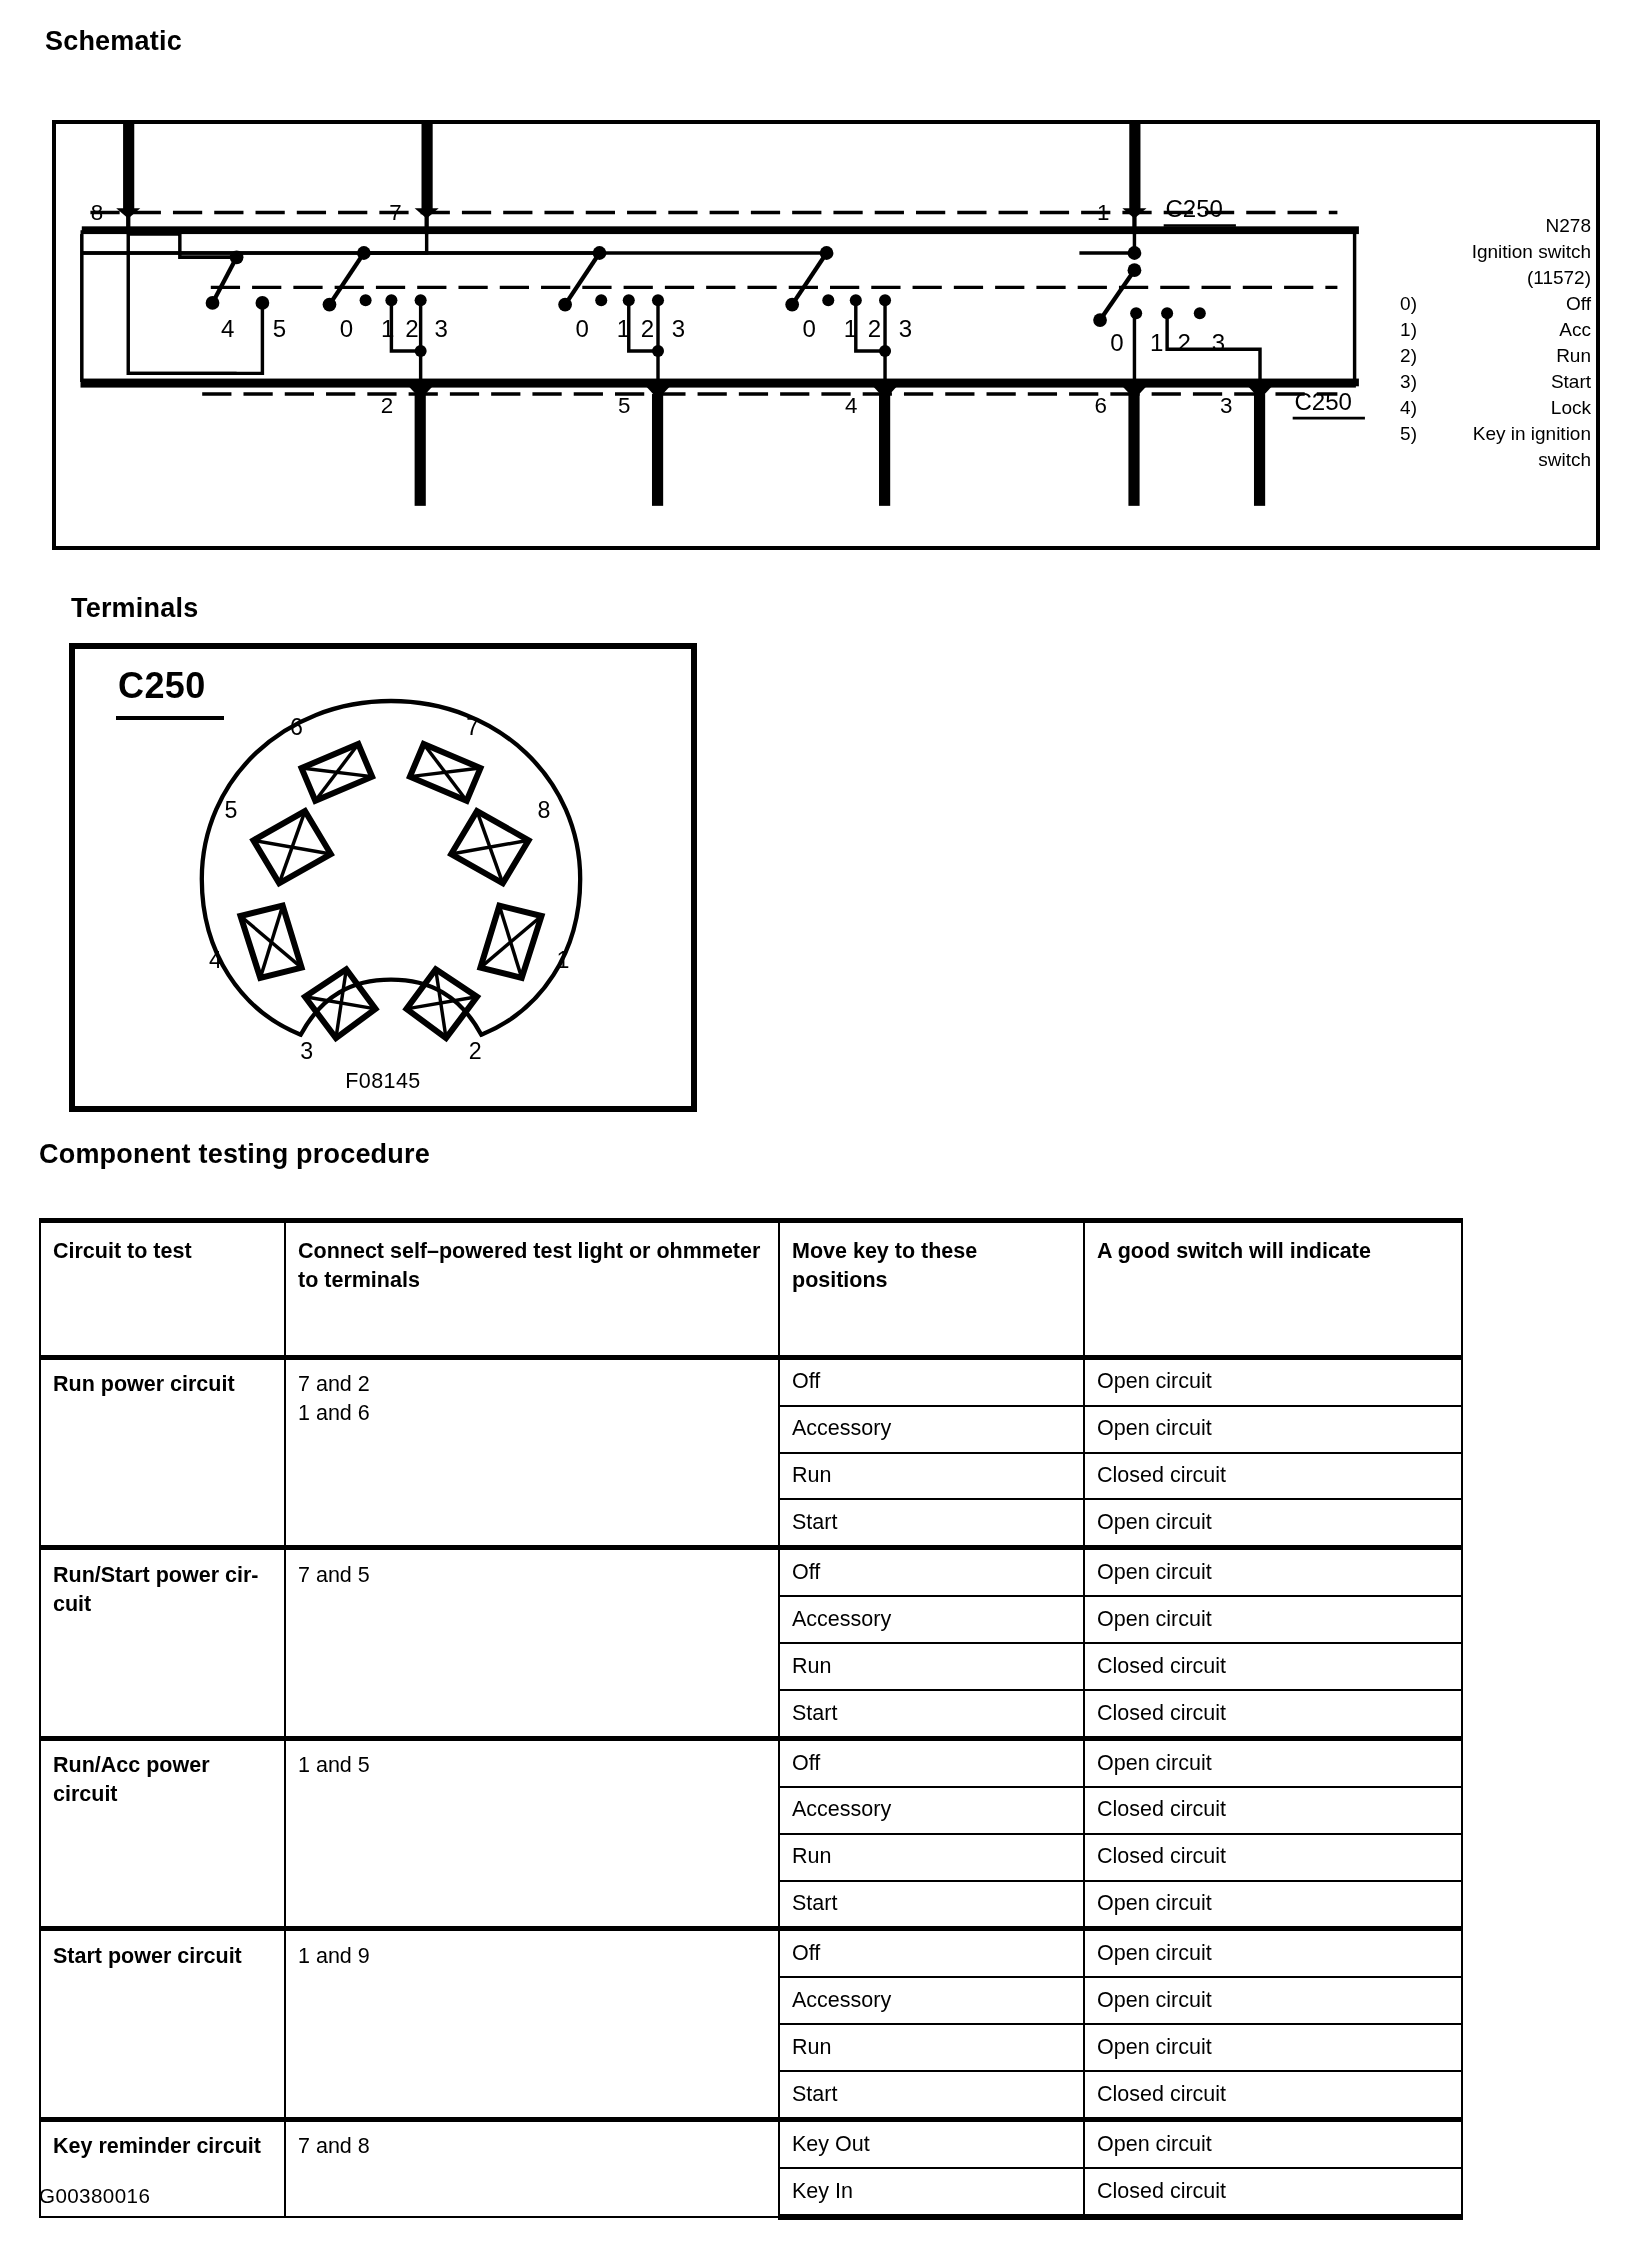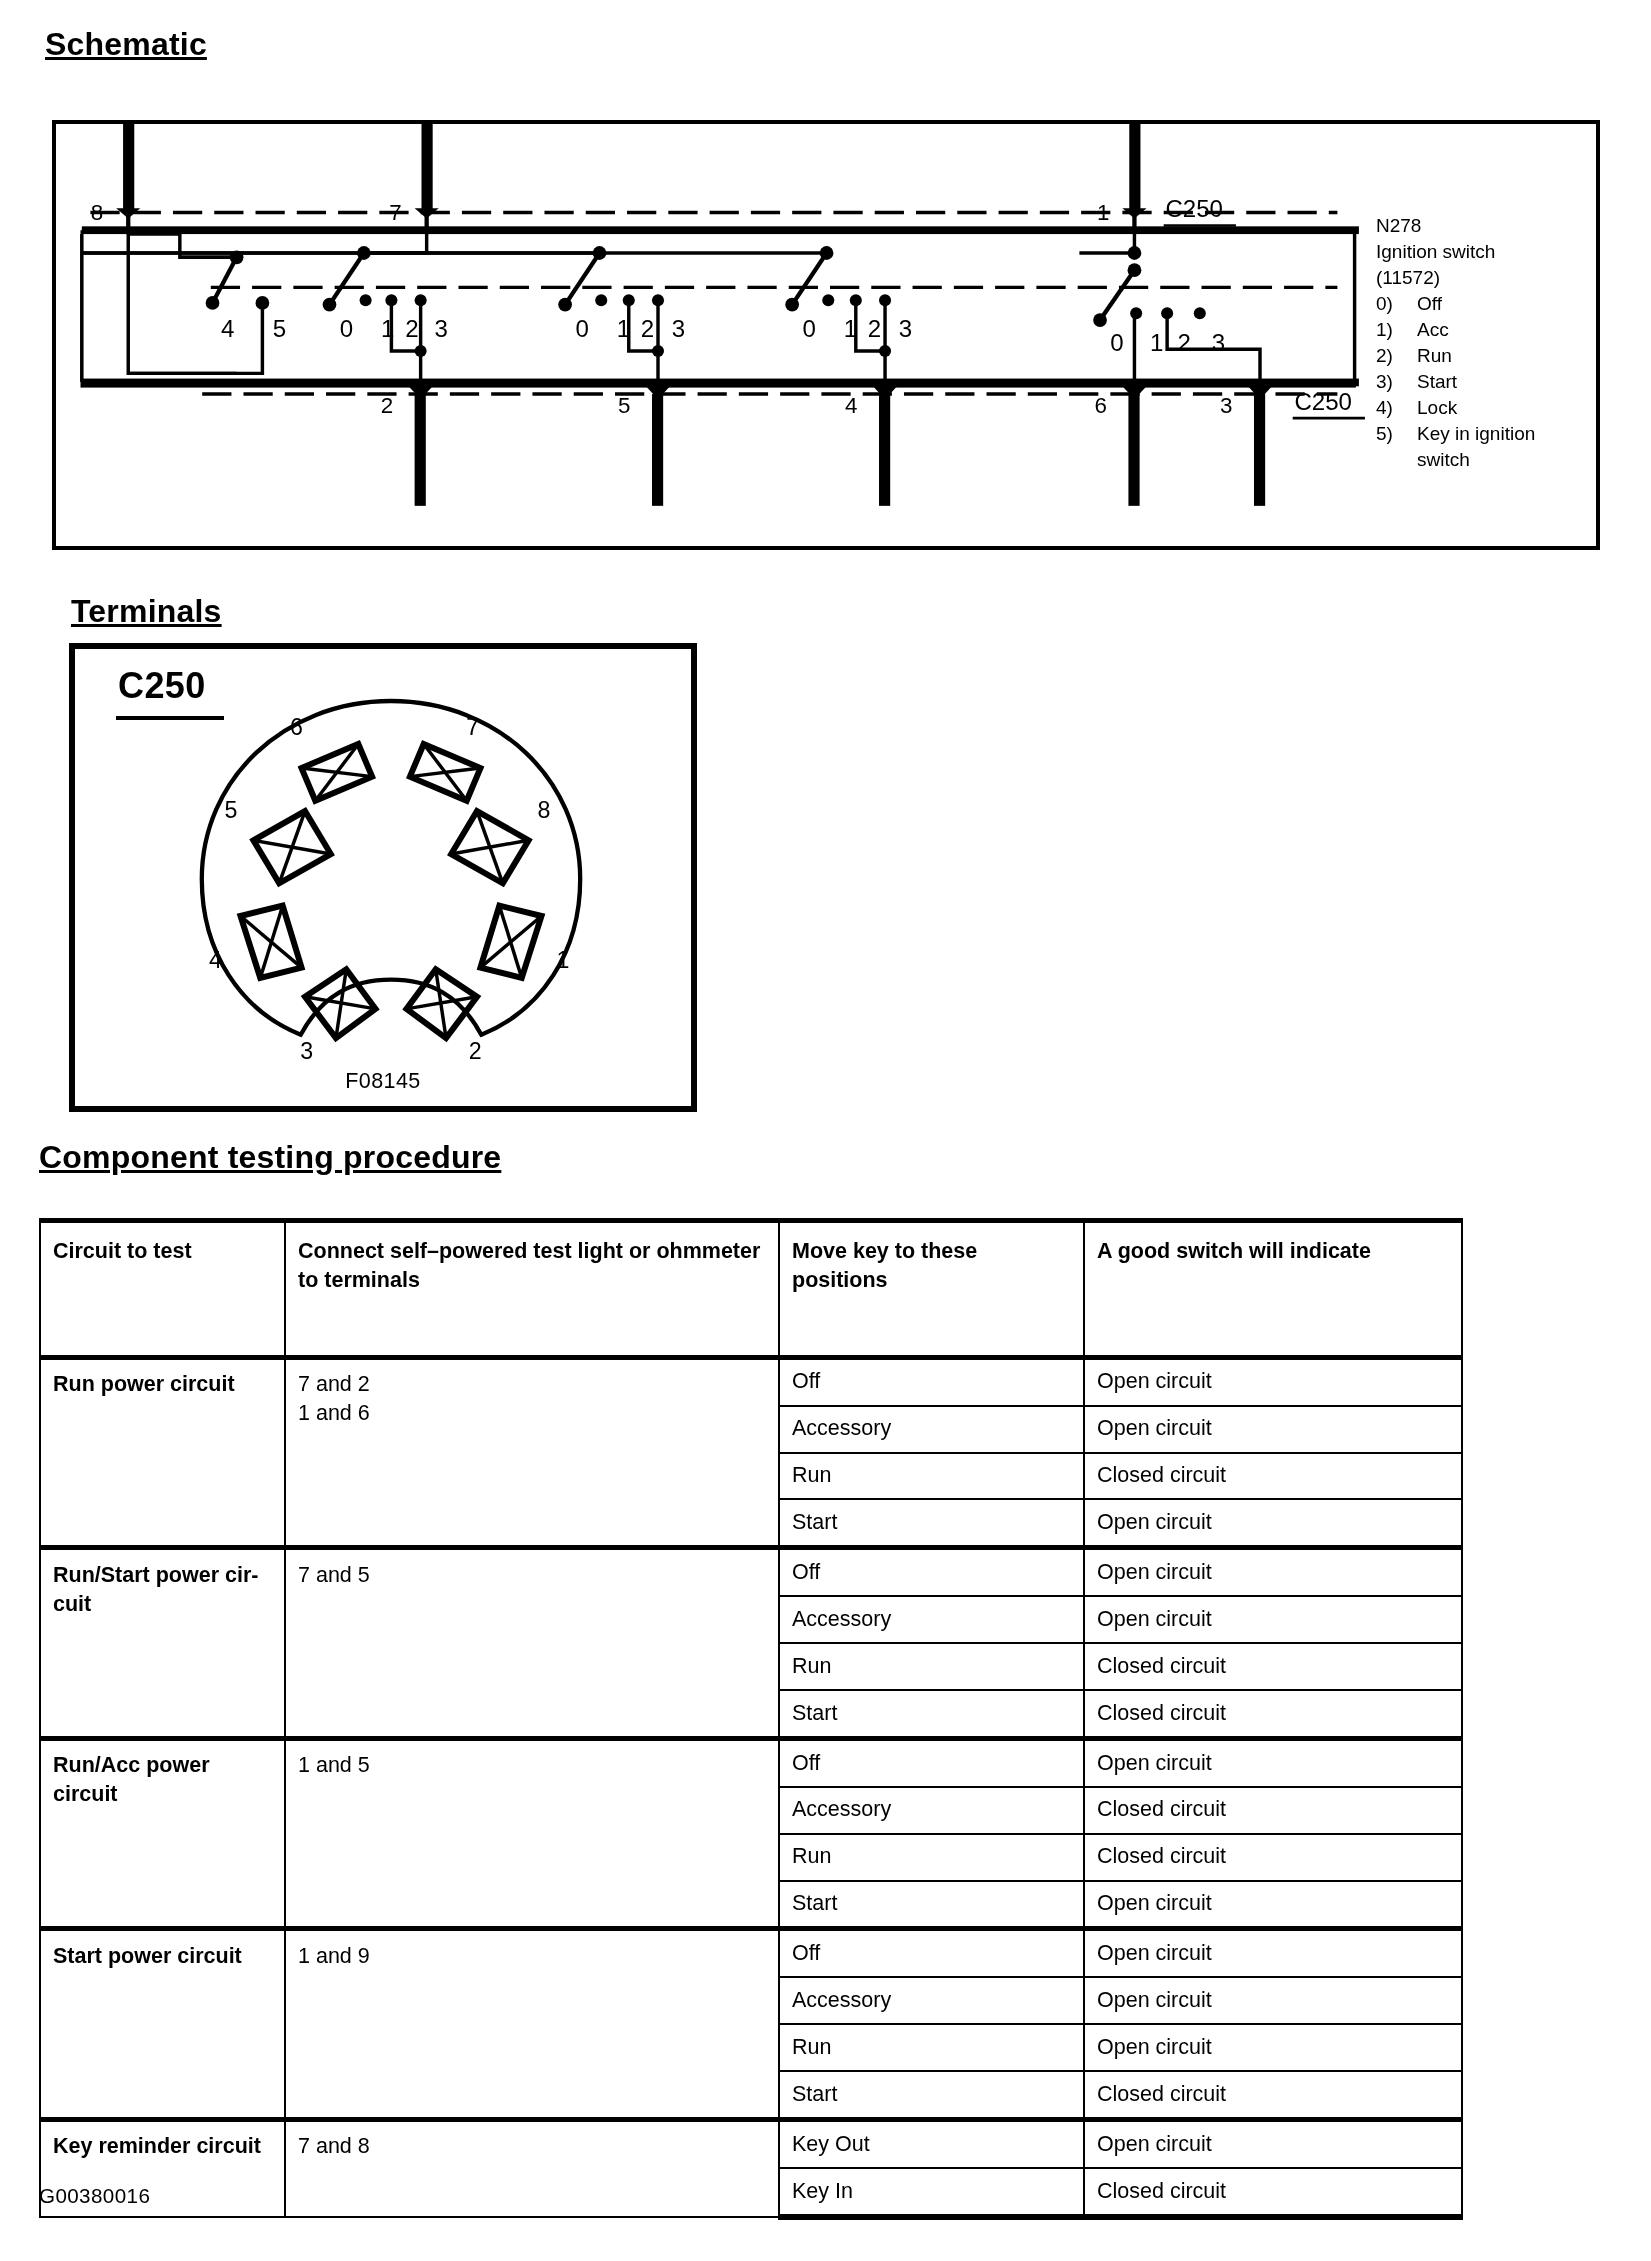--- a/index.html
+++ b/index.html
@@ -18,24 +18,23 @@
 
   .page {
     position: relative;
     width: 1652px;
     height: 2261px;
     padding: 0;
   }
 
   
   .section-heading {
-    font-size: 32px;
+    font-size: 27px;
     font-weight: bold;
     letter-spacing: 0.2px;
-    text-decoration: underline;
   }
   #heading-schematic { position: absolute; left: 45px; top: 26px; }
   #heading-terminals { position: absolute; left: 71px; top: 593px; }
   #heading-procedure { position: absolute; left: 39px; top: 1139px; text-align: center; }
 
   
   #schematic-box {
     position: absolute;
     left: 52px;
     top: 120px;
@@ -48,20 +47,21 @@
   #schematic-svg { position: absolute; left: 0; top: 0; }
 
   
   #legend {
     position: absolute;
     left: 1376px;
     top: 213px;
     width: 215px;
     font-size: 19px;
     line-height: 26px;
+    text-align: right;
   }
   #legend .legend-line { white-space: nowrap; }
   #legend .legend-row { display: flex; }
   #legend .legend-idx { width: 41px; flex: none; }
   #legend .legend-val { flex: 1; }
   #legend .legend-cont { padding-left: 41px; }
 
   
   #terminals-box {
     position: absolute;

